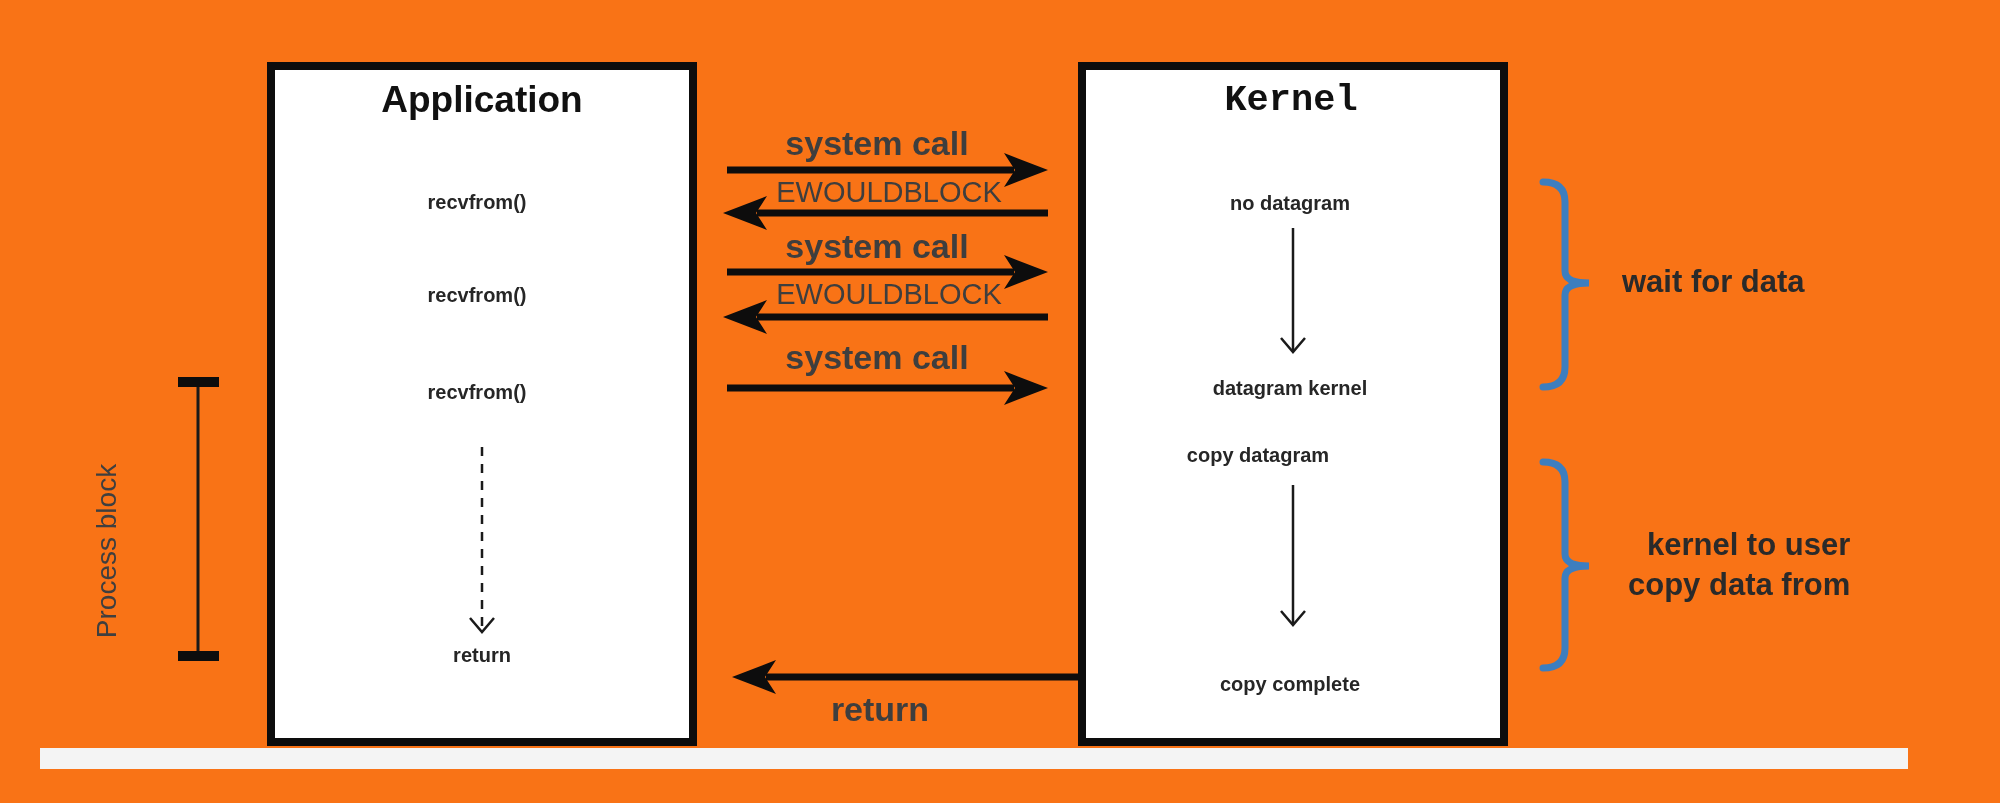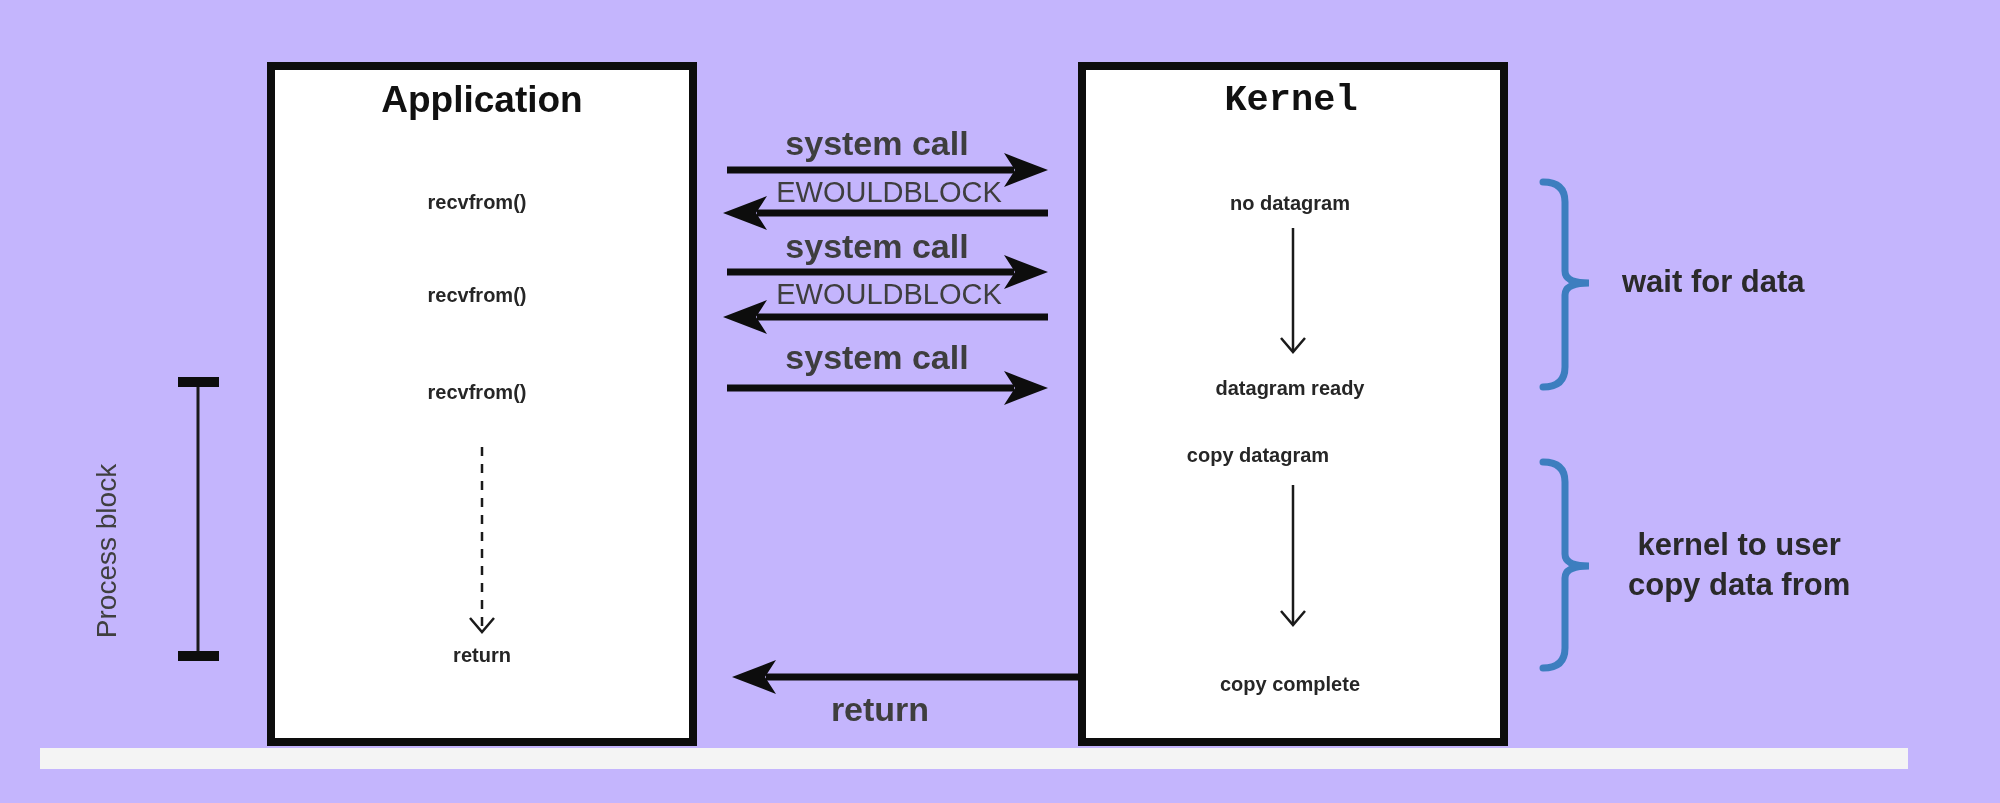--- a/index.html
+++ b/index.html
@@ -4,21 +4,21 @@
 <style>
   html, body {
     margin: 0;
     padding: 0;
     background: #ffffff;
   }
   #canvas {
     position: relative;
     width: 2000px;
     height: 803px;
-    background: #c4b5fd;
+    background: #f97316;
     font-family: "Liberation Sans", sans-serif;
     overflow: hidden;
   }
   .box {
     position: absolute;
     top: 62px;
     width: 430px;
     height: 684px;
     border: 8px solid #0d0d0d;
     box-sizing: border-box;
@@ -51,21 +51,21 @@
   .ewb-label {
     font-size: 29px;
     font-weight: 400;
     color: #3e3e3e;
     margin-left: 12px;
   }
   .brace-label {
     font-size: 31px;
     font-weight: bold;
     color: #2a2a2a;
-    text-align: center;
+    text-align: right;
     transform: translate(0, -50%);
     line-height: 40px;
   }
   #process-block-label {
     position: absolute;
     left: 107px;
     top: 551px;
     width: 0;
     height: 0;
     overflow: visible;
@@ -167,21 +167,21 @@
   </svg>
 
   <div class="label box-title" style="left:482px; top:100px;">Application</div>
   <div class="label step" style="left:477px; top:202px;">recvfrom()</div>
   <div class="label step" style="left:477px; top:295px;">recvfrom()</div>
   <div class="label step" style="left:477px; top:392px;">recvfrom()</div>
   <div class="label step" style="left:482px; top:655px;">return</div>
 
   <div class="label box-title" style="left:1291px; top:100px;font-family:Liberation Mono, monospace;">Kernel</div>
   <div class="label step" style="left:1290px; top:203px;">no datagram</div>
-  <div class="label step" style="left:1290px; top:388px;">datagram ready</div>
+  <div class="label step" style="left:1290px; top:388px;">datagram kernel</div>
   <div class="label step" style="left:1258px; top:455px;">copy datagram</div>
   <div class="label step" style="left:1290px; top:684px;text-align:right;">copy complete</div>
 
   <div class="label wire-label" style="left:877px; top:143px;">system call</div>
   <div class="label ewb-label" style="left:877px; top:192px;">EWOULDBLOCK</div>
   <div class="label wire-label" style="left:877px; top:246px;">system call</div>
   <div class="label ewb-label" style="left:877px; top:294px;">EWOULDBLOCK</div>
   <div class="label wire-label" style="left:877px; top:357px;">system call</div>
   <div class="label wire-label" style="left:880px; top:709px;">return</div>
 

